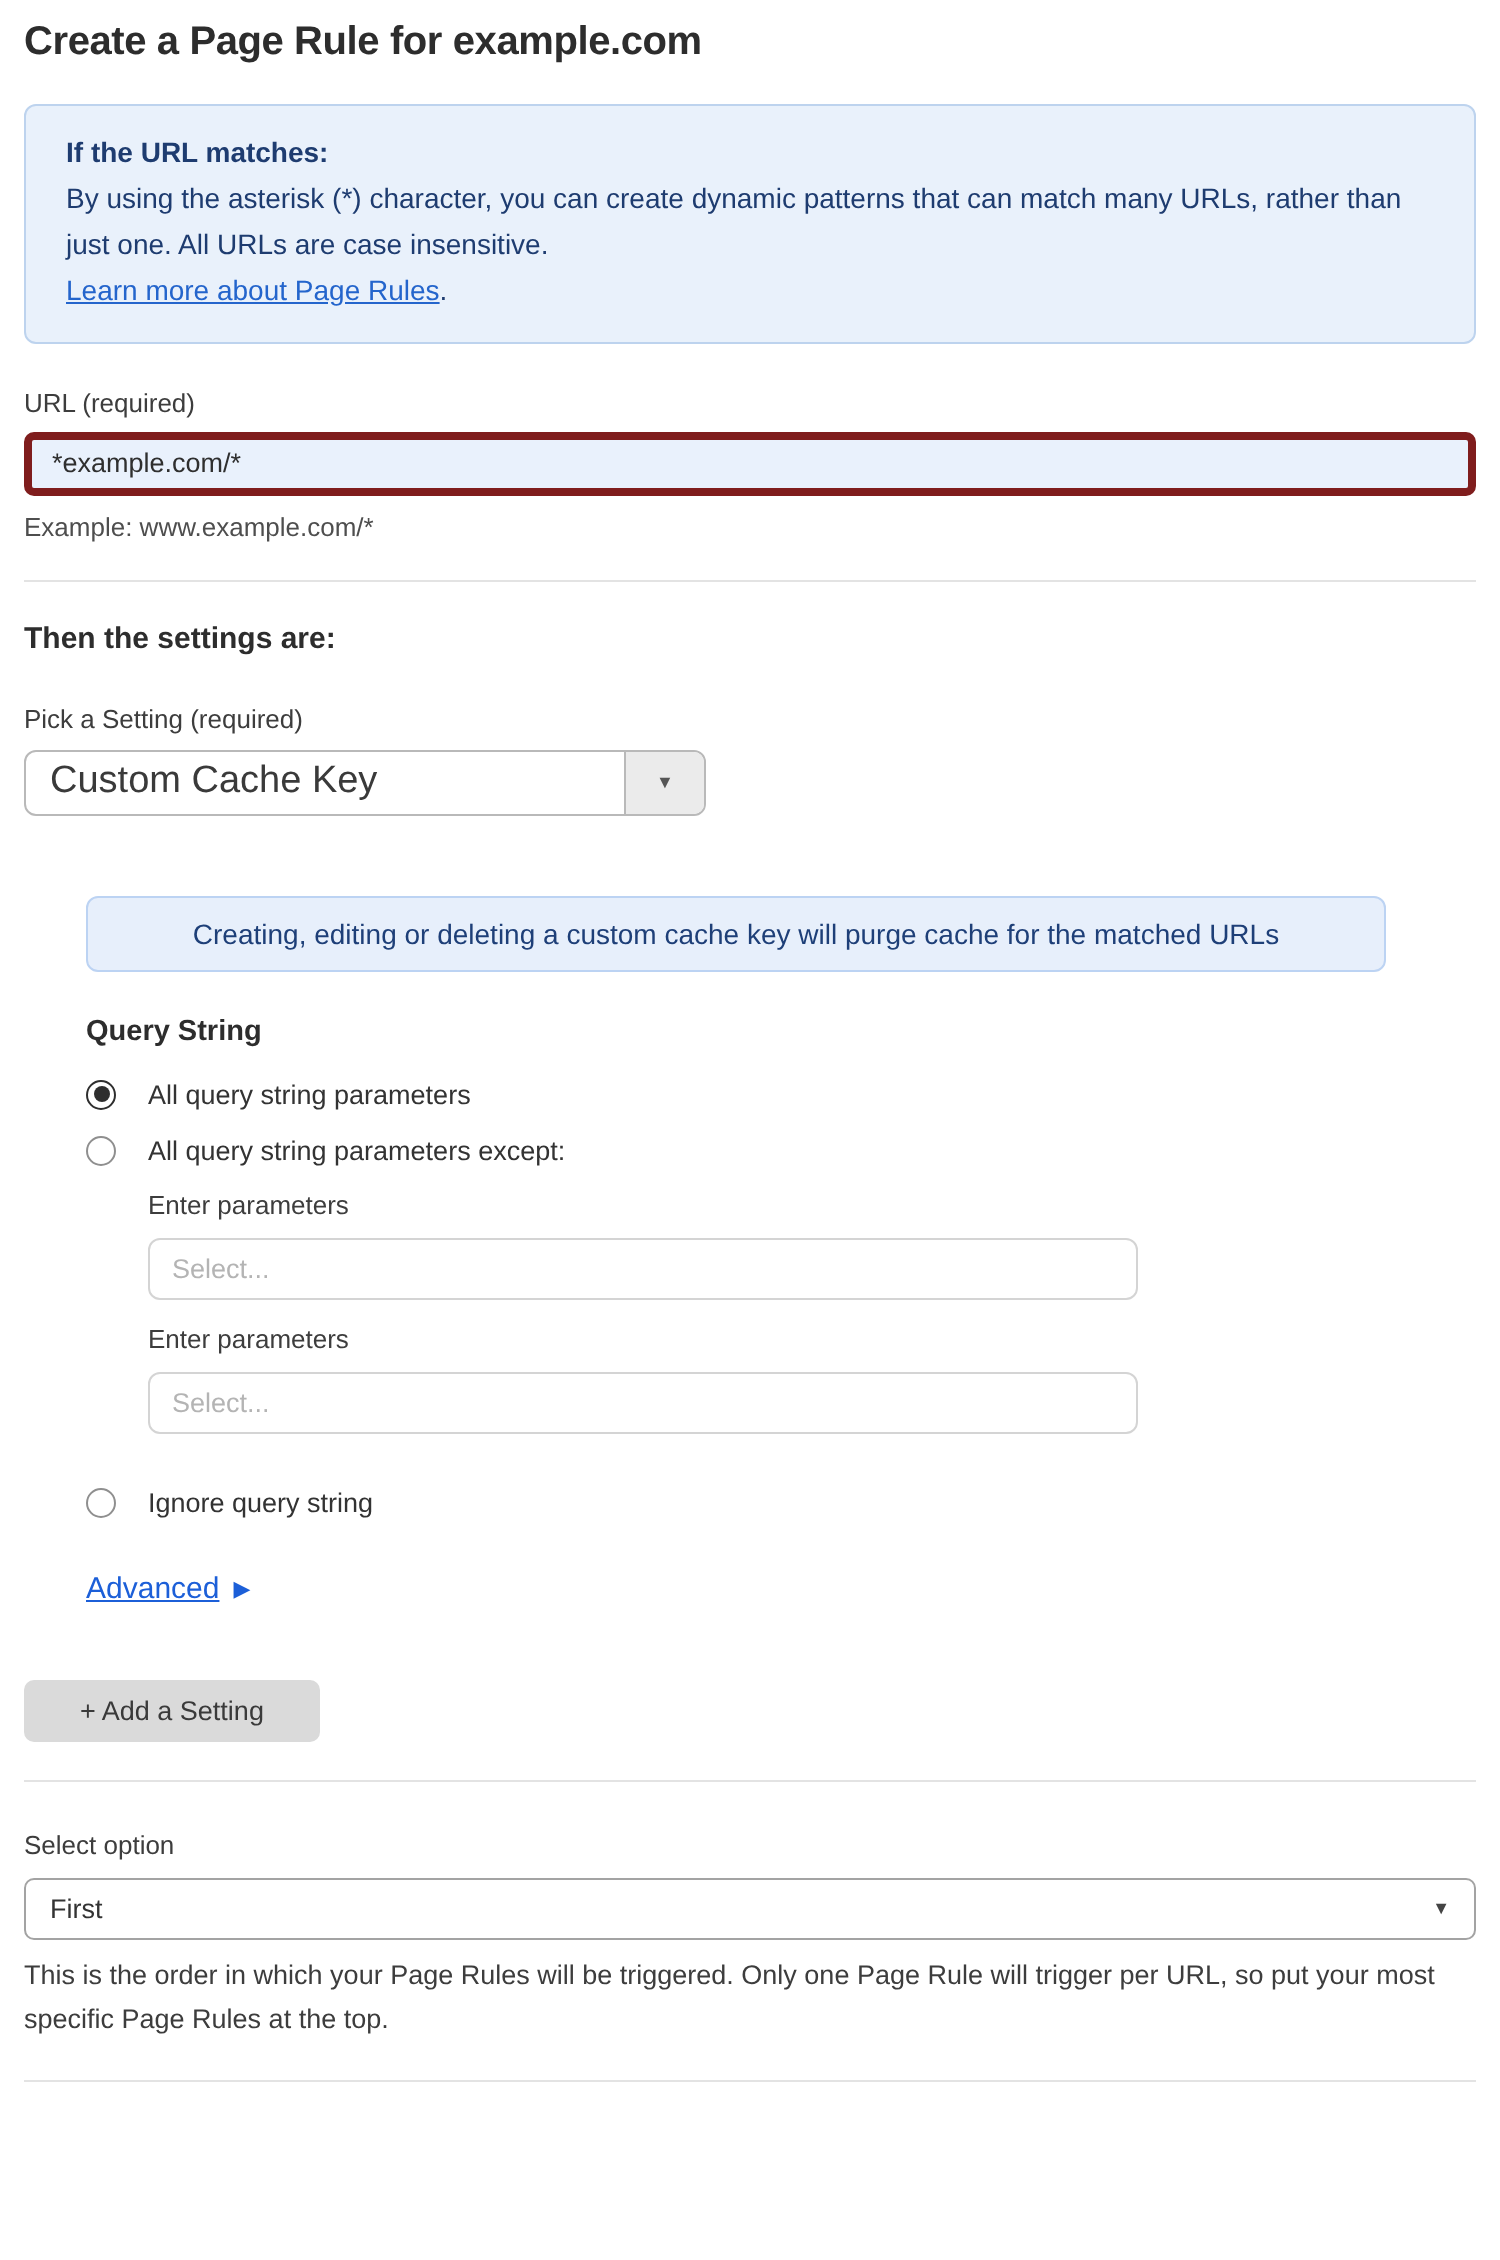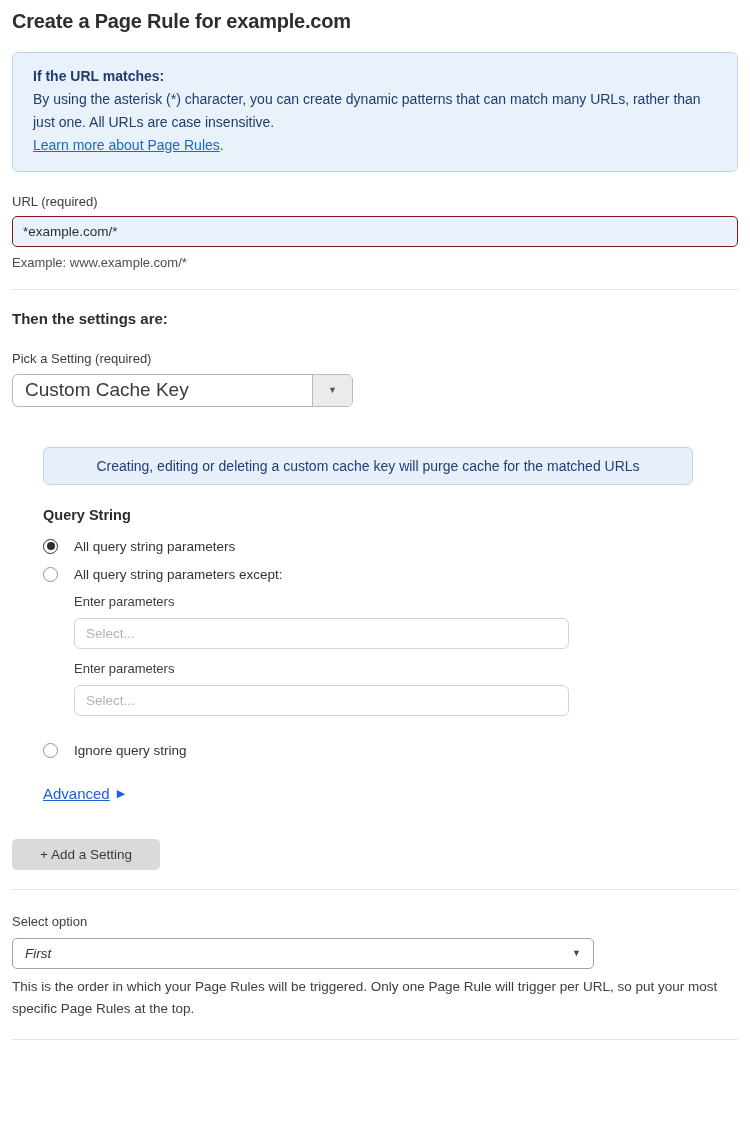--- a/index.html
+++ b/index.html
@@ -12,21 +12,21 @@
   .info-box {
     margin-top:19px; background:#e9f1fb; border:1px solid #bdd3ee; border-radius:6px;
     padding:12px 20px 14px; color:#1e3c70; font-size:14px; line-height:1.64;
   }
   .info-box .head { font-weight:700; }
   .info-link { color:#2465cc; text-decoration:underline; cursor:pointer; }
 
   .field-label { font-size:13px; color:#3d3d3d; }
   .lbl-url { margin-top:22px; }
   .url-input {
-    margin-top:7px; width:726px; height:31px; background:#e9f1fc; border:1px solid #7f1d1d;
+    margin-top:7px; width:726px; height:31px; background:#e9f1fc; border:4px solid #7f1d1d;
     border-radius:5px; padding:12px 10px; font-size:13.5px; color:#2f2f2f;
     font-family:"Liberation Sans", sans-serif;
   }
   .example { margin-top:8px; font-size:13px; color:#4e4e4e; }
 
   .divider { border:none; border-top:1px solid #e3e3e3; margin-top:19px; }
 
   .section-heading { font-size:15px; font-weight:700; color:#2d2d2d; margin-top:20px; }
   .lbl-pick { margin-top:24px; }
 
@@ -71,23 +71,23 @@
   .advanced .adv-caret { font-size:11px; color:#1c5fd8; margin-left:7px; }
 
   .add-setting {
     margin-top:37px; display:inline-block; background:#dadada; border:none; border-radius:5px;
     height:31px; padding:0 28px; font-size:13.5px; color:#3a3a3a; cursor:pointer;
     font-family:"Liberation Sans", sans-serif;
   }
 
   .lbl-order { margin-top:24px; }
   .order-select {
-    margin-top:9px; width:582px; height:31px; border:1px solid #a3a3a3; border-radius:5px;
+    margin-top:9px; width:726px; height:31px; border:1px solid #a3a3a3; border-radius:5px;
     background:#fff; display:flex; align-items:center; justify-content:space-between;
-    padding:0 12px; font-size:13.5px; color:#333; cursor:pointer;font-style:italic;
+    padding:0 12px; font-size:13.5px; color:#333; cursor:pointer;
   }
   .order-select .caret { font-size:9px; color:#444; }
   .order-help { margin-top:7px; font-size:13.5px; color:#3d3d3d; line-height:1.62; max-width:726px; }
 </style>
 </head>
 <body>
 
 <div class="container">
 
   <h1 class="page-title">Create a Page Rule for example.com</h1>

